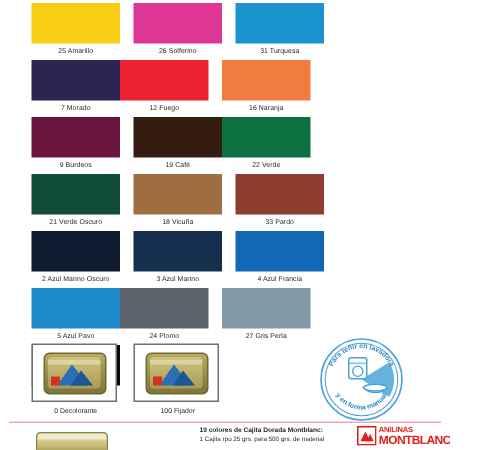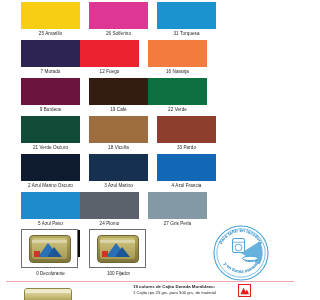--- a/index.html
+++ b/index.html
@@ -392,15 +392,19 @@
     <div class="footer-line1">19 colores de Cajita Dorada Montblanc:</div>
     <div class="footer-line2">1 Cajita rpo 25 grs. para 500 grs. de material</div>
   </div>
 
   <div class="brand">
     <svg class="brand-mark" viewBox="0 0 14 14" xmlns="http://www.w3.org/2000/svg">
       <rect x="0.5" y="0.5" width="13" height="13" fill="none" stroke="#E0201B" stroke-width="1.2"></rect>
       <path d="M 2.5,11 L 6,4 L 9.5,11 Z" fill="#E0201B"></path>
       <path d="M 6.5,11 L 9.5,5.8 L 12,11 Z" fill="#E0201B"></path>
     </svg>
+    <div class="brand-text">
+      <div class="brand-line1">ANILINAS</div>
+      <div class="brand-line2">MONTBLANC</div>
+    </div>
   </div>
 
 </div>
 
 </body></html>

